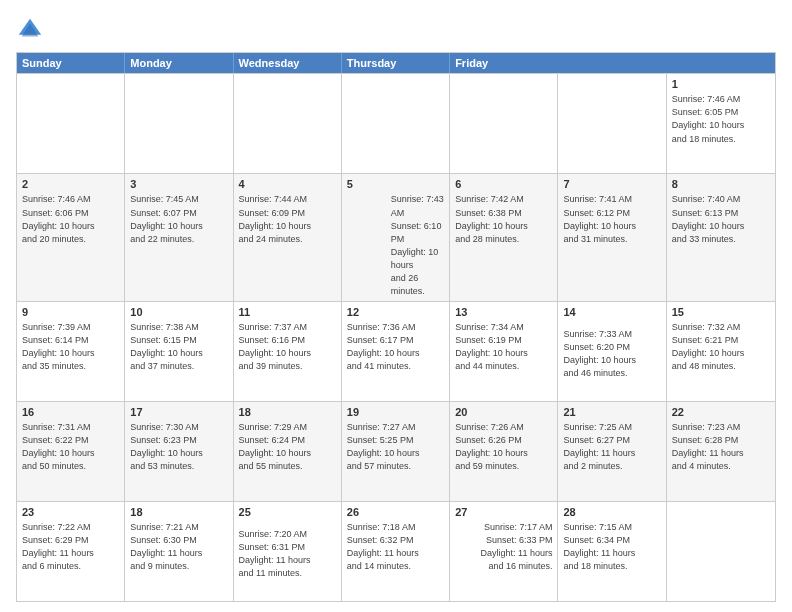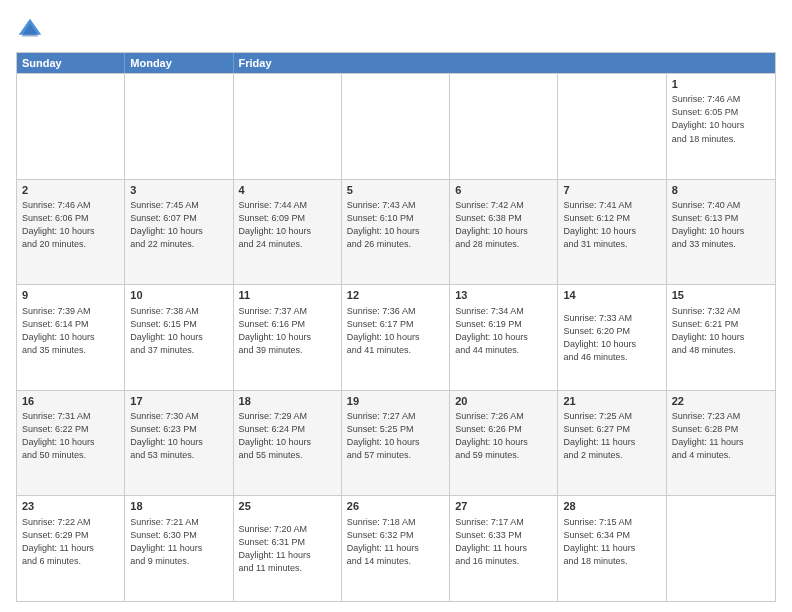--- a/index.html
+++ b/index.html
@@ -132,20 +132,22 @@
     <div class="title-block">
       <div class="month-year"></div>
       <div class="location"></div>
     </div>
   </div>
 
   <div class="calendar">
     <div class="cal-header">
     <div class="cal-header-cell">Sunday</div>
         <div class="cal-header-cell">Monday</div>
+        <div class="cal-header-cell">Wednesday</div>
+        <div class="cal-header-cell">Thursday</div>
         <div class="cal-header-cell">Friday</div>
       </div>
     <div class="cal-body">
     <div class="cal-row">
           <div class="cal-cell"></div>
           <div class="cal-cell"></div>
           <div class="cal-cell"></div>
           <div class="cal-cell"></div>
           <div class="cal-cell"></div>
           <div class="cal-cell"></div>
@@ -174,21 +176,21 @@
           </div>
           <div class="cal-cell alt-row">
             <span class="day-num">4</span>
             <div class="cell-info" style="white-space: pre-line;">Sunrise: 7:44 AM
 Sunset: 6:09 PM
 Daylight: 10 hours
 and 24 minutes.</div>
           </div>
           <div class="cal-cell alt-row">
             <span class="day-num">5</span>
-            <div class="cell-info" style="white-space: pre-line;">Sunrise: 7:43 AM
+            <div class="cell-info" style="white-space: pre-line; margin-left: 44px;">Sunrise: 7:43 AM
 Sunset: 6:10 PM
 Daylight: 10 hours
 and 26 minutes.</div>
           </div>
           <div class="cal-cell alt-row">
             <span class="day-num">6</span>
             <div class="cell-info" style="white-space: pre-line;">Sunrise: 7:42 AM
 Sunset: 6:38 PM
 Daylight: 10 hours
 and 28 minutes.</div>
@@ -334,21 +336,21 @@
           </div>
           <div class="cal-cell">
             <span class="day-num">26</span>
             <div class="cell-info" style="white-space: pre-line;">Sunrise: 7:18 AM
 Sunset: 6:32 PM
 Daylight: 11 hours
 and 14 minutes.</div>
           </div>
           <div class="cal-cell">
             <span class="day-num">27</span>
-            <div class="cell-info" style="white-space: pre-line;">Sunrise: 7:17 AM
+            <div class="cell-info" style="white-space: pre-line; text-align: right;">Sunrise: 7:17 AM
 Sunset: 6:33 PM
 Daylight: 11 hours
 and 16 minutes.</div>
           </div>
           <div class="cal-cell">
             <span class="day-num">28</span>
             <div class="cell-info" style="white-space: pre-line;">Sunrise: 7:15 AM
 Sunset: 6:34 PM
 Daylight: 11 hours
 and 18 minutes.</div>

